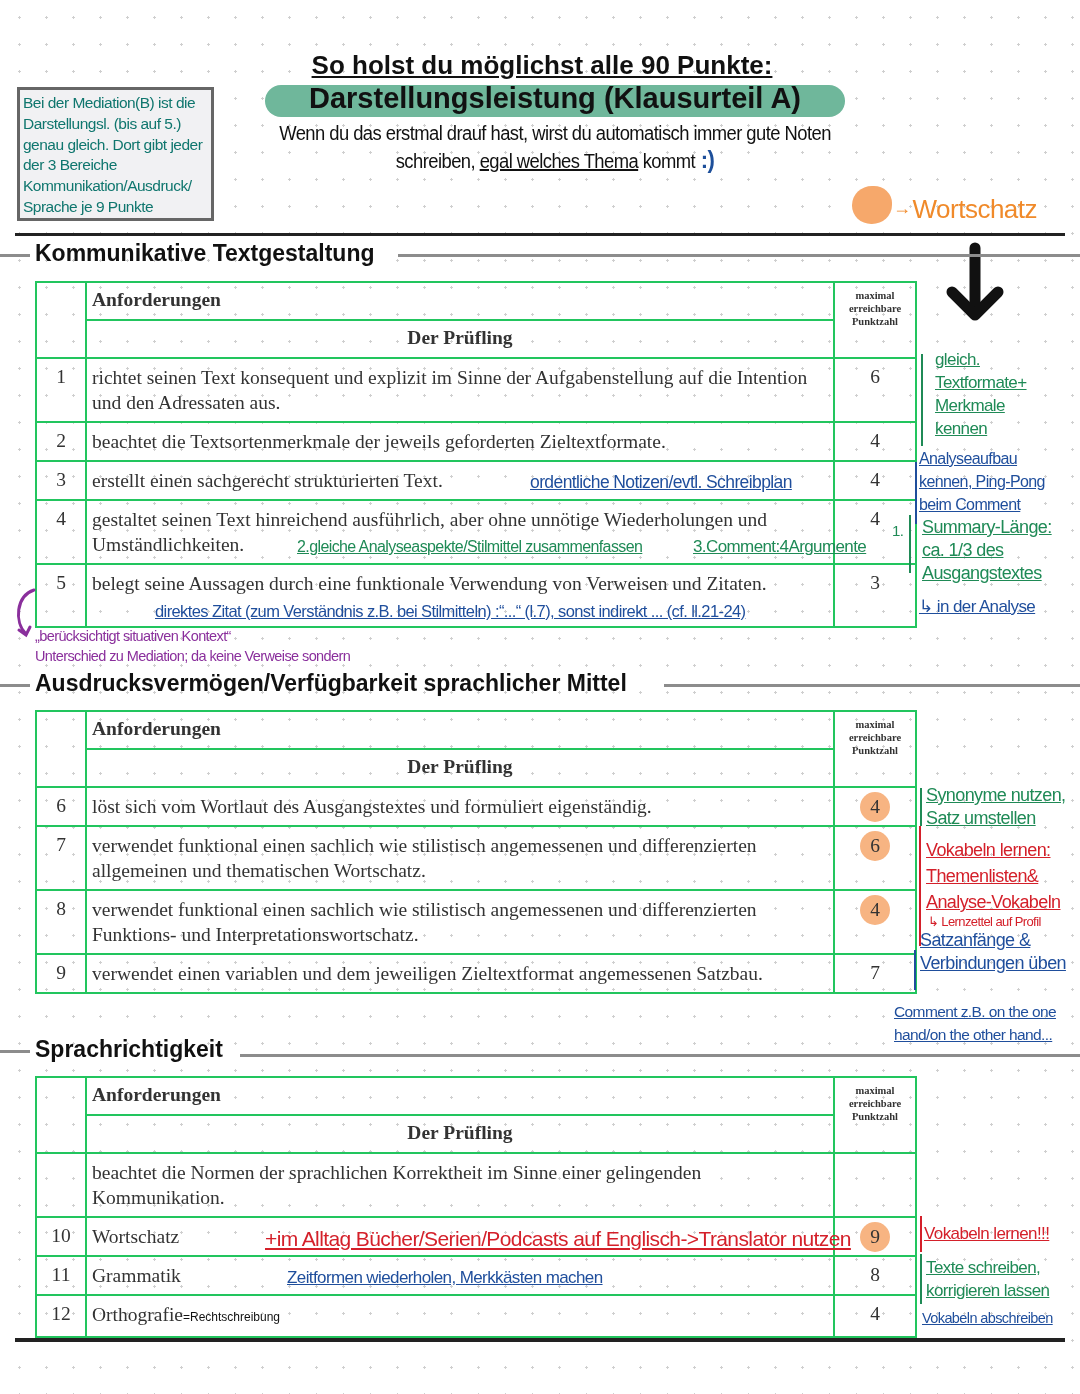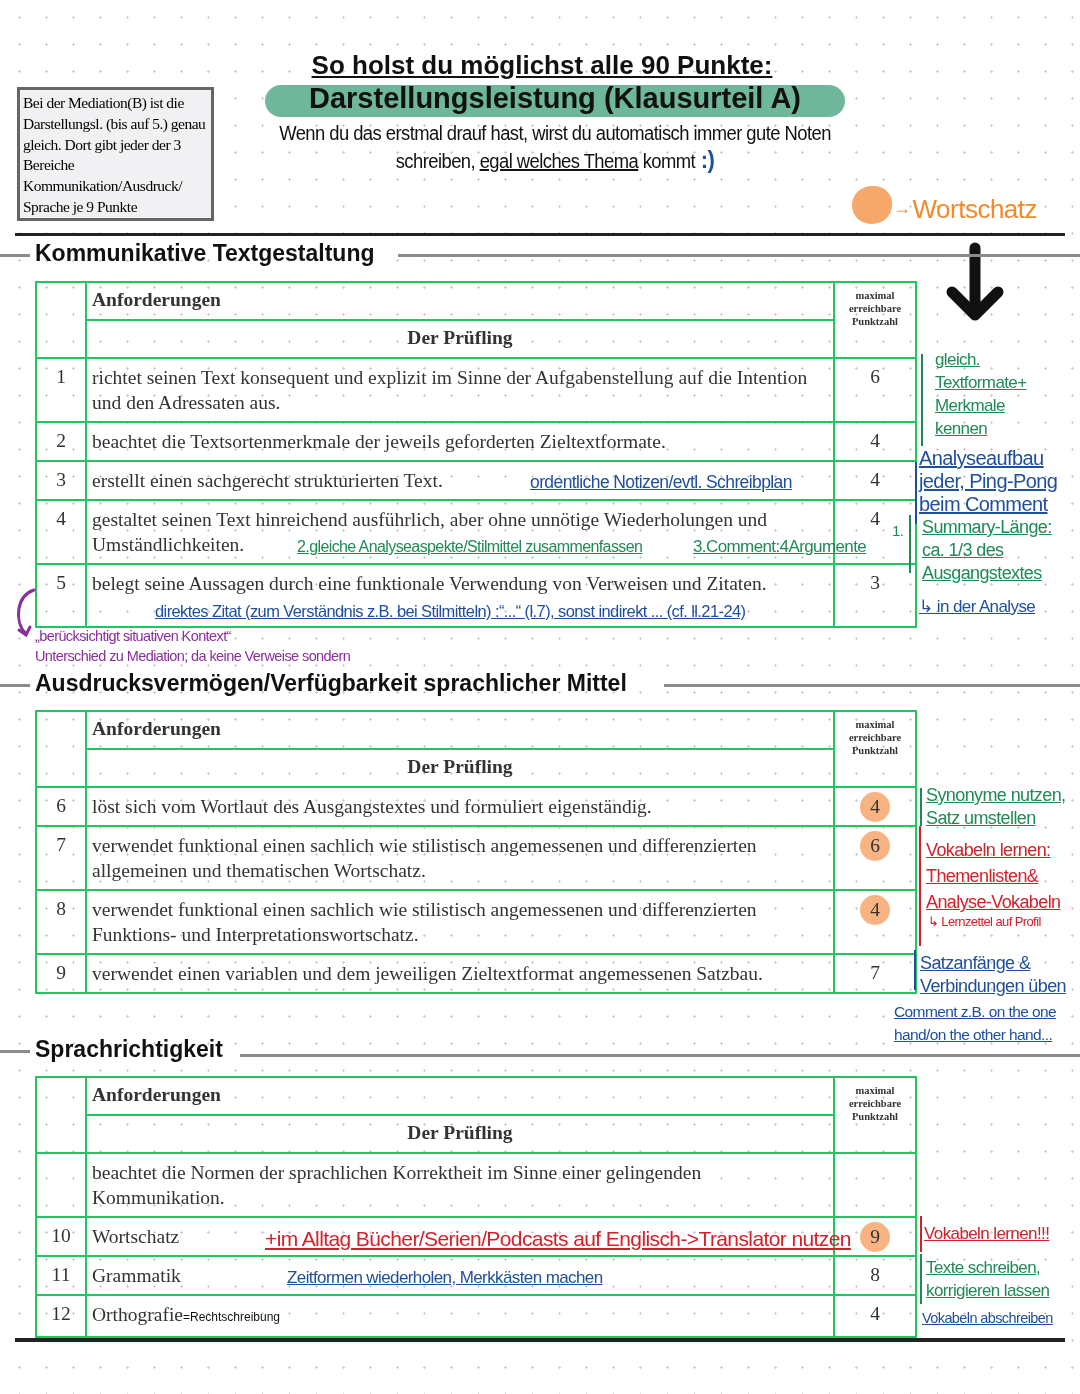--- a/index.html
+++ b/index.html
@@ -32,22 +32,22 @@
     font-family: "Liberation Sans", sans-serif; font-weight: bold; font-size: 29px; color: #111;
   }
   #sub1 { left: 230px; width: 650px; top: 122px; text-align: center; font-size: 20px; color: #111; font-family: "Liberation Sans", sans-serif; letter-spacing: -0.6px; transform: scaleX(0.92); }
   #sub2 { left: 230px; width: 650px; top: 146px; text-align: center; font-size: 20px; color: #111; font-family: "Liberation Sans", sans-serif; letter-spacing: -0.6px; transform: scaleX(0.92); }
   #sub2 u { text-decoration: underline; }
   #smiley { color: #1d4f9a; font-weight: bold; font-size: 24px; margin-left: 6px; }
 
   #mediation-box {
     left: 17px; top: 87px; width: 197px; height: 134px;
     border: 3px solid #666; background: #f1f1f3;
-    padding: 3px 3px; color: #000000; font-size: 15.5px; line-height: 20.8px;
-    font-family: Liberation Serif, serif; letter-spacing: -0.5px;
+    padding: 3px 3px; color: #0f766e; font-size: 15.5px; line-height: 20.8px;
+    font-family: Liberation Sans, sans-serif; letter-spacing: -0.5px;
   }
   #wortschatz-blob {
     left: 852px; top: 186px; width: 40px; height: 38px; border-radius: 50% 45% 50% 48%;
     background: #f6a86b;
   }
   #wortschatz-legend {
     left: 893px; top: 194px; color: #f08a2a; font-size: 26px; font-family: "Liberation Sans", sans-serif;
     letter-spacing: -0.5px;
   }
   #wortschatz-legend .arr { font-size: 18px; vertical-align: 4px; margin-right: 2px; }
@@ -150,23 +150,23 @@
   </table>
 
 <div class="bracket" style="left:921px; top:354px; height:92px; background:#1f8a56;"></div>
 <div class="side-note green" style="left:935px; top:348px;">
   <span class="l">gleich.</span>
   <span class="l">Textformate+</span>
   <span class="l">Merkmale</span>
   <span class="l">kennen</span>
 </div>
 <div class="bracket" style="left:915px; top:462px; height:62px; background:#1f4e9c;"></div>
-<div class="side-note blue" style="left:919px; top:447px; font-size:20px;">
+<div class="side-note blue" style="left:919px; top:447px; font-size:16px;">
   <span class="l">Analyseaufbau</span>
-  <span class="l">jeder, Ping-Pong</span>
+  <span class="l">kennen, Ping-Pong</span>
   <span class="l">beim Comment</span>
 </div>
 <div class="side-note green" style="left:892px; top:519px; font-size:15px;">1.</div>
 <div class="bracket" style="left:909px; top:515px; height:58px; background:#1f8a56;"></div>
 <div class="side-note green" style="left:922px; top:516px; font-size:18px;">
   <span class="l">Summary-Länge:</span>
   <span class="l">ca. 1/3 des</span>
   <span class="l">Ausgangstextes</span>
 </div>
 <div class="side-note blue" style="left:919px; top:595px;">
@@ -225,21 +225,21 @@
   <span class="l">Satz umstellen</span>
 </div>
 <div class="bracket" style="left:919px; top:826px; height:120px; background:#d4202a;"></div>
 <div class="side-note red" style="left:926px; top:837px; font-size:18px; line-height:26px;">
   <span class="l">Vokabeln lernen:</span>
   <span class="l">Themenlisten&amp;</span>
   <span class="l">Analyse-Vokabeln</span>
 </div>
 <div class="side-note red" style="left:928px; top:910px; font-size:13px;">↳ Lernzettel auf Profil</div>
 <div class="bracket" style="left:914px; top:950px; height:40px; background:#1f4e9c;"></div>
-<div class="side-note blue" style="left:920px; top:952px; font-size:18px;">
+<div class="side-note blue" style="left:920px; top:929px; font-size:18px;">
   <span class="l">Satzanfänge &amp;</span>
   <span class="l">Verbindungen üben</span>
 </div>
 <div class="side-note blue" style="left:894px; top:1000px; font-size:15.5px;">
   <span class="l">Comment z.B. on the one</span>
   <span class="l">hand/on the other hand...</span>
 </div>
 
 <div class="rule-grey" style="left:0; top:1050px; width:30px;"></div>
 <div class="section-head" style="left:35px; top:1036px;">Sprachrichtigkeit</div>

